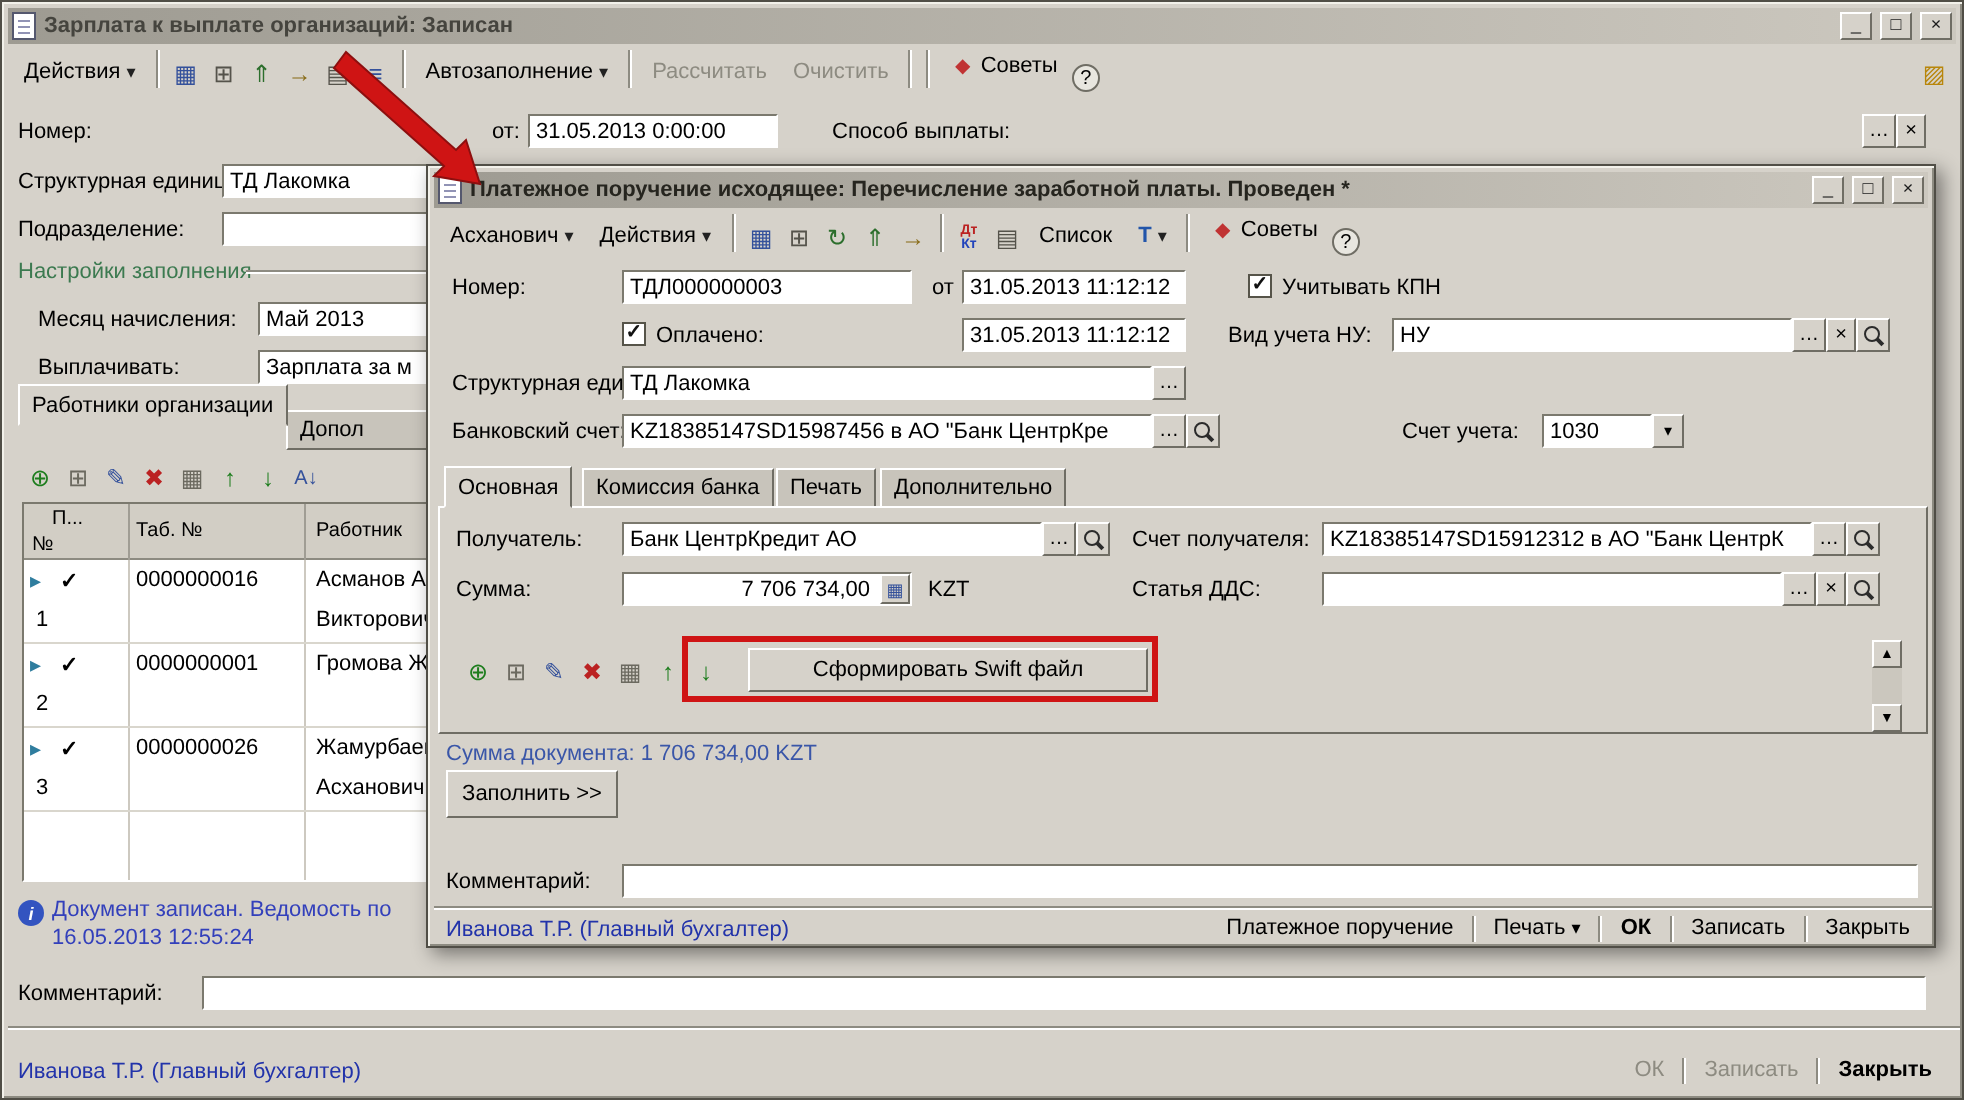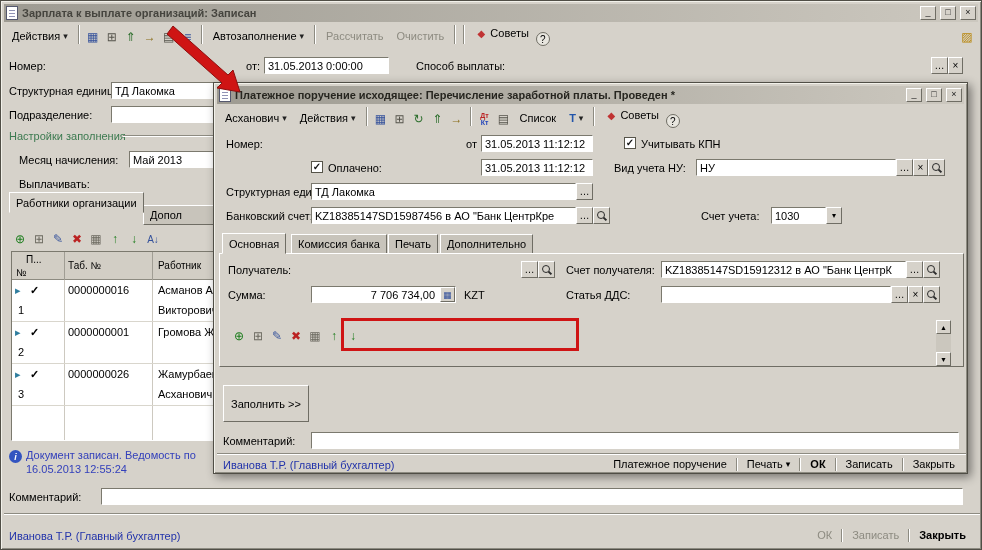--- a/index.html
+++ b/index.html
@@ -100,20 +100,21 @@
     <div class="input" style="left:110px;top:81px;width:310px">ТД Лакомка</div>
     <span class="lbl" style="left:8px;top:108px">Подразделение:</span>
     <div class="input" style="left:110px;top:105px;width:310px"></div>
 
     <span class="group-title" style="left:8px;top:129px">Настройки заполнения</span>
     <div class="groove" style="left:122px;top:134px;width:298px"></div>
 
     <span class="lbl" style="left:18px;top:153px">Месяц начисления:</span>
     <div class="input" style="left:128px;top:150px;width:160px">Май 2013</div>
     <span class="lbl" style="left:18px;top:177px">Выплачивать:</span>
+    <div class="input" style="left:128px;top:174px;width:160px">Зарплата за м</div>
 
     <div class="tab active" style="left:8px;top:191px;height:21px">Работники организации</div>
     <div class="tab" style="left:142px;top:204px;height:20px;width:78px;justify-content:flex-start">Допол</div>
 
     <div class="toolbar" style="left:8px;top:226px;height:21px">
       <span class="icon" style="color:#1d7d1d">⊕</span>
       <span class="icon" style="color:#6b695f">⊞</span>
       <span class="icon" style="color:#34519b">✎</span>
       <span class="icon" style="color:#bb2222">✖</span>
       <span class="icon" style="color:#6b695f">▦</span>
@@ -215,20 +216,21 @@
         </span>
       <span class="sep"></span>
       <span class="tbtn">
           <span class="icon" style="width:12px;font-size:10px;color:#c03333">◆</span>
           <span>Советы</span>
         </span>
       <span class="help">?</span>
     </div>
 
     <span class="lbl" style="left:12px;top:55px">Номер:</span>
+    <div class="input" style="left:97px;top:52px;width:145px">ТДЛ000000003</div>
     <span class="lbl" style="left:252px;top:55px">от</span>
     <div class="input" style="left:267px;top:52px;width:112px">31.05.2013 11:12:12</div>
     <span class="chk" style="left:410px;top:54px">✓</span>
     <span class="lbl" style="left:427px;top:55px">Учитывать КПН</span>
 
     <span class="chk" style="left:97px;top:78px">✓</span>
     <span class="lbl" style="left:114px;top:79px">Оплачено:</span>
     <div class="input" style="left:267px;top:76px;width:112px">31.05.2013 11:12:12</div>
     <span class="lbl" style="left:400px;top:79px">Вид учета НУ:</span>
     <div class="input" style="left:482px;top:76px;width:200px">НУ</div>
@@ -253,20 +255,21 @@
     <div class="sbtn" style="left:612px;top:124px;width:16px;font-size:8px">▾</div>
 
     <div class="tab active" style="left:8px;top:150px;height:21px">Основная</div>
     <div class="tab" style="left:77px;top:151px;height:20px">Комиссия банка</div>
     <div class="tab" style="left:174px;top:151px;height:20px">Печать</div>
     <div class="tab" style="left:226px;top:151px;height:20px">Дополнительно</div>
 
     <div class="abs" style="left:5px;top:170px;width:745px;height:114px;border:1px solid;border-color:#fff #6f6d64 #6f6d64 #fff"></div>
 
     <span class="lbl" style="left:14px;top:181px">Получатель:</span>
+    <div class="input" style="left:97px;top:178px;width:210px">Банк ЦентрКредит АО</div>
     <div class="sbtn" style="left:307px;top:178px;width:17px">…</div>
     <div class="sbtn" style="left:324px;top:178px;width:17px">
         <span class="mag"></span>
       </div>
     <span class="lbl" style="left:352px;top:181px">Счет получателя:</span>
     <div class="input" style="left:447px;top:178px;width:245px">KZ18385147SD15912312 в АО "Банк ЦентрК</div>
     <div class="sbtn" style="left:692px;top:178px;width:17px">…</div>
     <div class="sbtn" style="left:709px;top:178px;width:17px">
         <span class="mag"></span>
       </div>
@@ -285,29 +288,31 @@
 
     <div class="toolbar" style="left:14px;top:240px;height:22px">
       <span class="icon" style="color:#1d7d1d">⊕</span>
       <span class="icon" style="color:#6b695f">⊞</span>
       <span class="icon" style="color:#34519b">✎</span>
       <span class="icon" style="color:#bb2222">✖</span>
       <span class="icon" style="color:#6b695f">▦</span>
       <span class="icon" style="color:#1d7d1d">↑</span>
       <span class="icon" style="color:#1d7d1d">↓</span>
     </div>
+    <div class="sbtn" style="left:160px;top:241px;width:200px;height:22px;font-size:11px">Сформировать Swift файл</div>
 
     <div class="abs" style="left:722px;top:237px;width:15px;height:46px">
       <div class="sbtn" style="left:0;top:0;width:15px;height:14px;font-size:7px">▲</div>
       <div class="abs" style="left:0;top:14px;width:15px;height:18px;background:#cbc7be"></div>
       <div class="sbtn" style="left:0;top:32px;width:15px;height:14px;font-size:7px">▼</div>
     </div>
 
-
-    <div class="sbtn" style="left:9px;top:302px;width:86px;height:37px;font-size:11px">Заполнить &gt;&gt;</div>
+    <span class="lbl" style="left:9px;top:288px;color:#3a56a8">Сумма документа: 1 706 734,00 KZT</span>
+
+    <div class="sbtn" style="left:9px;top:302px;width:86px;height:24px;font-size:11px">Заполнить &gt;&gt;</div>
 
     <span class="lbl" style="left:9px;top:352px">Комментарий:</span>
     <div class="input" style="left:97px;top:349px;width:648px"></div>
 
     <div class="groove" style="left:3px;top:370px;width:749px"></div>
     <span class="lbl" style="left:9px;top:376px;color:#2233aa">Иванова Т.Р. (Главный бухгалтер)</span>
     <div class="abs" style="right:5px;top:374px;display:flex;align-items:center">
       <span class="fbtn">Платежное поручение</span>
       <span class="fsep"></span>
       <span class="fbtn">

